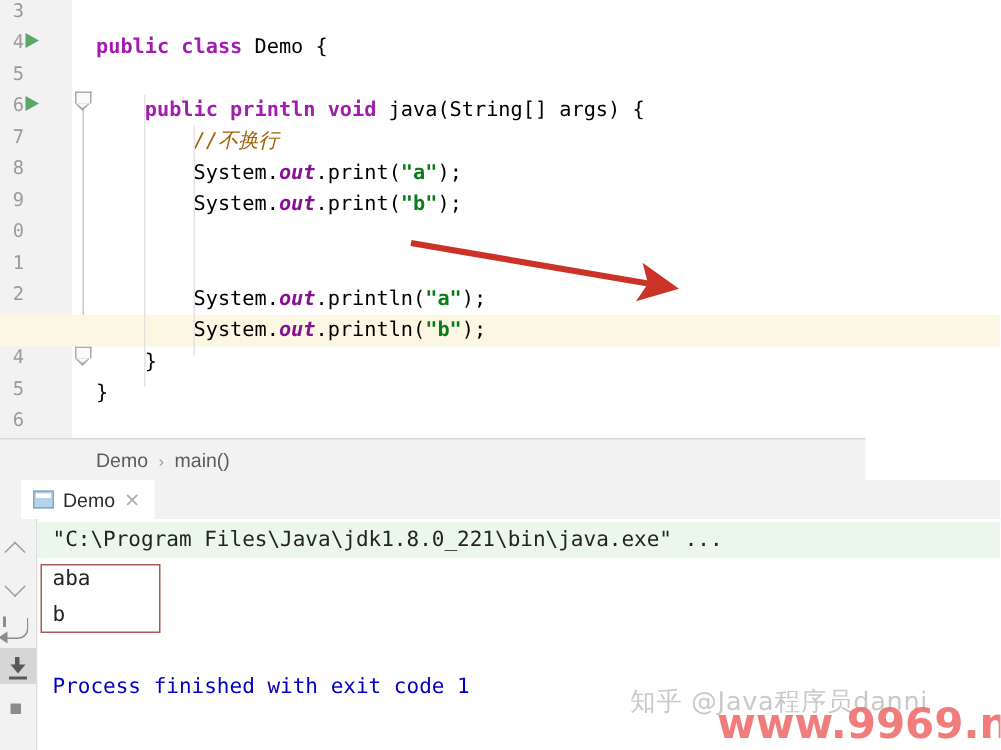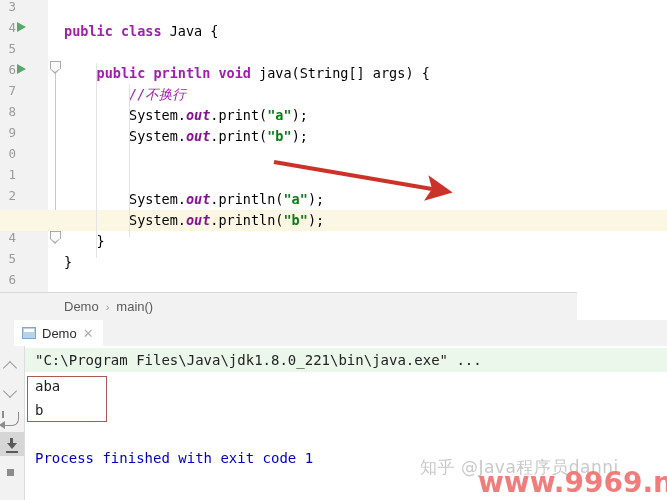--- a/index.html
+++ b/index.html
@@ -89,21 +89,21 @@
     color: #000000;
   }
   .caret-row {
     position: absolute; left: 0; right: 0; height: 21px;
     background: #fcf7e2;
   }
   .kw  { color: #a21caf; font-weight: bold; }
   .id  { color: #000000; }
   .fld { color: #871094; font-style: italic; font-weight: bold; }
   .str { color: #067d17; font-weight: bold; }
-  .cmt { color: #a21caf; font-style: italic; }
+  .cmt { color: #a16207; font-style: italic; }
   .indent-guide {
     position: absolute; width: 1px; background: #e3e3e3;
   }
 
   
   #annot-arrow { position: absolute; left: 0; top: 0; pointer-events: none; }
   #annot-text {
     position: absolute;
     left: 418px; top: 208px;
     font-family: "DejaVu Sans", sans-serif;
@@ -289,21 +289,21 @@
         <div class="fold-marker" style="top: 231px;">
           <div class="hex"></div>
           <div class="tip"></div>
           <div class="tipin"></div>
         </div>
       </div>
 
     <div id="code">
         <div class="caret-row" style="top: 210px; left: -64px; right: 0px;"></div>
         <div class="codeline" style="top: 0px;"></div>
-        <div class="codeline" style="top: 21px;"><span class="kw">public class </span><span class="id">Java {</span></div>
+        <div class="codeline" style="top: 21px;"><span class="kw">public class </span><span class="id">Demo {</span></div>
         <div class="codeline" style="top: 42px;"></div>
         <div class="codeline" style="top: 63px;"><span>    </span><span class="kw">public println void </span><span class="id">java(String[] args) {</span></div>
         <div class="codeline" style="top: 84px;"><span>        </span><span class="cmt">//不换行</span></div>
         <div class="codeline" style="top: 105px;"><span>        </span><span class="id">System.</span><span class="fld">out</span><span class="id">.print(</span><span class="str">"a"</span><span class="id">);</span></div>
         <div class="codeline" style="top: 126px;"><span>        </span><span class="id">System.</span><span class="fld">out</span><span class="id">.print(</span><span class="str">"b"</span><span class="id">);</span></div>
         <div class="codeline" style="top: 147px;"><span>        </span></div>
         <div class="codeline" style="top: 189px;"><span>        </span><span class="id">System.</span><span class="fld">out</span><span class="id">.println(</span><span class="str">"a"</span><span class="id">);</span></div>
         <div class="codeline" style="top: 210px;"><span>        </span><span class="id">System.</span><span class="fld">out</span><span class="id">.println(</span><span class="str">"b"</span><span class="id">);</span></div>
         <div class="codeline" style="top: 231px;"><span>    </span><span class="id">}</span></div>
         <div class="codeline" style="top: 252px;"><span class="id">}</span></div>

